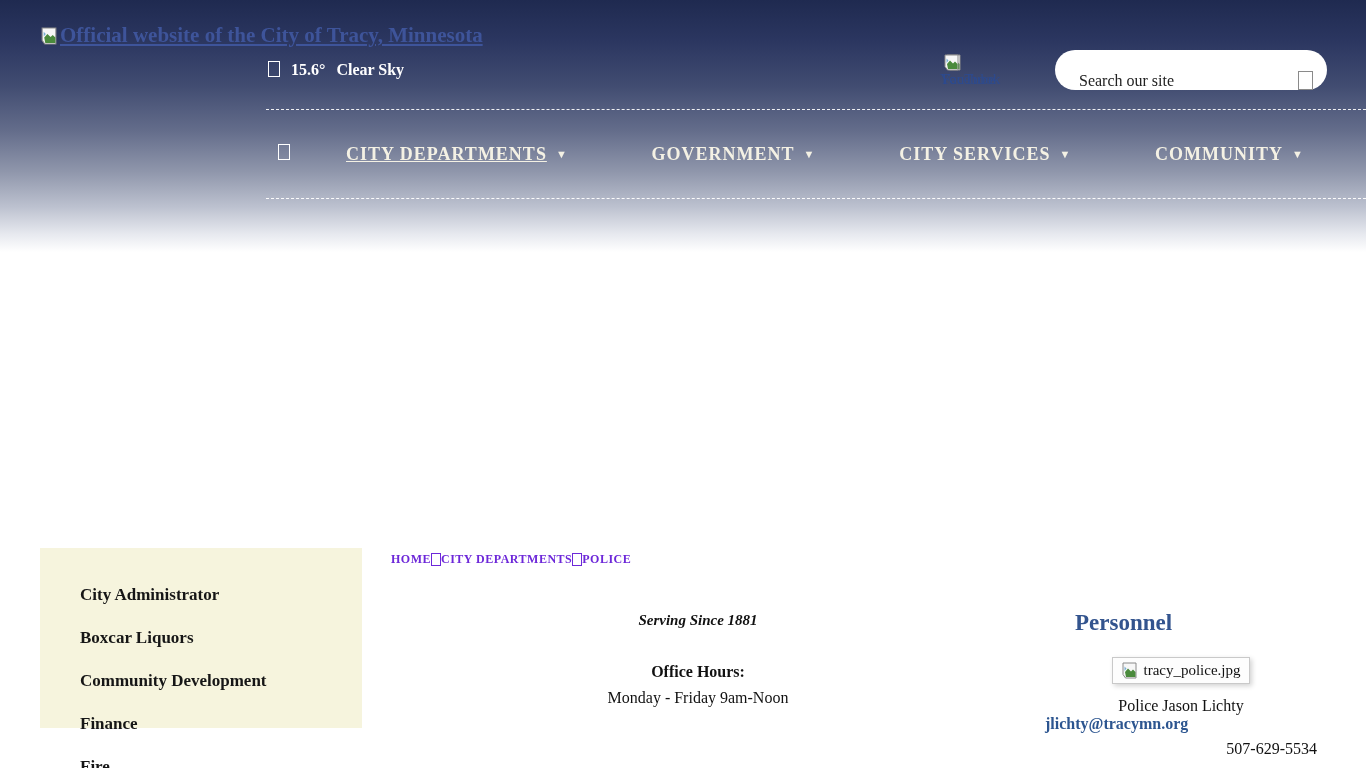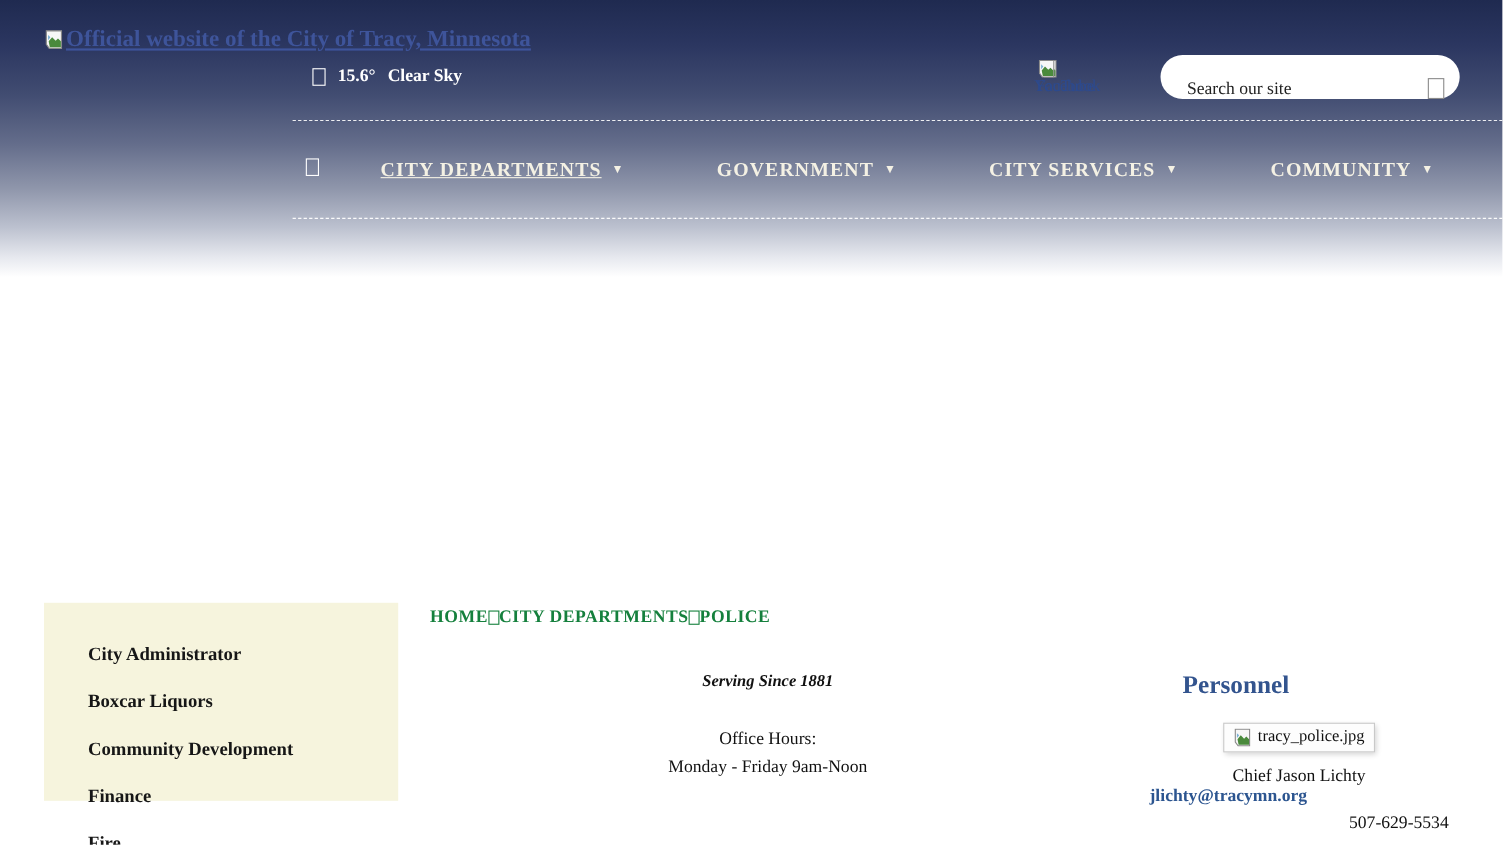--- a/index.html
+++ b/index.html
@@ -29,22 +29,22 @@
   
   .logo {
     position:absolute; top:23px; left:40px;
     display:flex; align-items:center; gap:2px;
     font-size:21px; font-weight:bold; color:#3e549a;
     text-decoration:underline; cursor:pointer; white-space:nowrap;
   }
 
   
   .weather {
-    position:absolute; top:61px; left:284px;
-    display:flex; align-items:center; gap:11px;
+    position:absolute; top:61px; left:268px;
+    display:flex; align-items:flex-start; gap:11px;
     color:#ffffff; font-weight:bold; font-size:16px;
   }
 
   
   .social { position:absolute; width:34px; height:34px; cursor:pointer; }
   .social.fb { top:54px; left:945px; }
   .social.yt { top:54px; left:943px; }
   .social .alt {
     position:absolute; top:17px; left:-3px;
     color:#2d4a8e; font-size:15px; white-space:nowrap;
@@ -93,33 +93,33 @@
   .sidebar ul { list-style:none; padding-top:25px; }
   .sidebar li {
     height:43px; display:flex; align-items:center; padding-left:40px;
     font-weight:bold; font-size:17px; color:#161616; cursor:pointer;
   }
 
   
   .breadcrumb {
     position:absolute; top:552px; left:391px;
     display:flex; align-items:center; 
-    color:#15803d; font-weight:bold; font-size:16px; letter-spacing:0.5px;
+    color:#6d28d9; font-weight:bold; font-size:12px; letter-spacing:0.5px;
   }
   .breadcrumb .crumb { cursor:pointer; white-space:nowrap; }
 
   
   .main-col {
     position:absolute; top:601px; left:420px; width:556px; text-align:center;
   }
   .main-col h1 {
     font-weight:normal; font-size:31px; line-height:36px; color:#2121a8;
   }
   .tagline { margin-top:11px; font-size:15px; font-weight:bold; font-style:italic; color:#111111; }
-  .hours-label { margin-top:34px; font-size:16px; font-weight:normal; color:#111111; }
+  .hours-label { margin-top:34px; font-size:16px; font-weight:bold; color:#111111; }
   .hours-value { margin-top:8px; font-size:16px; color:#111111; }
 
   
   .personnel { position:absolute; top:610px; left:1045px; width:272px; }
   .personnel h2 {
     font-size:23px; font-weight:bold; color:#33548e; padding-left:30px;
   }
   .photo-wrap { margin-top:21px; text-align:center; }
   .photo-box {
     display:inline-flex; align-items:center; gap:5px;
@@ -228,16 +228,16 @@
   <div class="photo-wrap">
     <span class="photo-box">
       <svg class="broken-svg" width="17" height="17" viewBox="0 0 17 17">
         <path d="M2 1h13v15H4.5L2 12.5z" fill="#f7f7f7" stroke="#8a8a8a"></path>
         <path d="M4 10l3-3.5 3 3 2-2 2.5 2.5V15H5z" fill="#4a8a3c"></path>
         <path d="M3.5 4.5l2 2-2 2.5z" fill="#7ab0d4"></path>
       </svg>
       <span>tracy_police.jpg</span>
     </span>
   </div>
-  <div class="p-name">Chief Jason Lichty</div>
+  <div class="p-name">Police Jason Lichty</div>
   <a class="p-email"><span>jlichty@tracymn.org</span></a>
   <div class="p-phone">507-629-5534</div>
 </section>
 
 </body></html>

